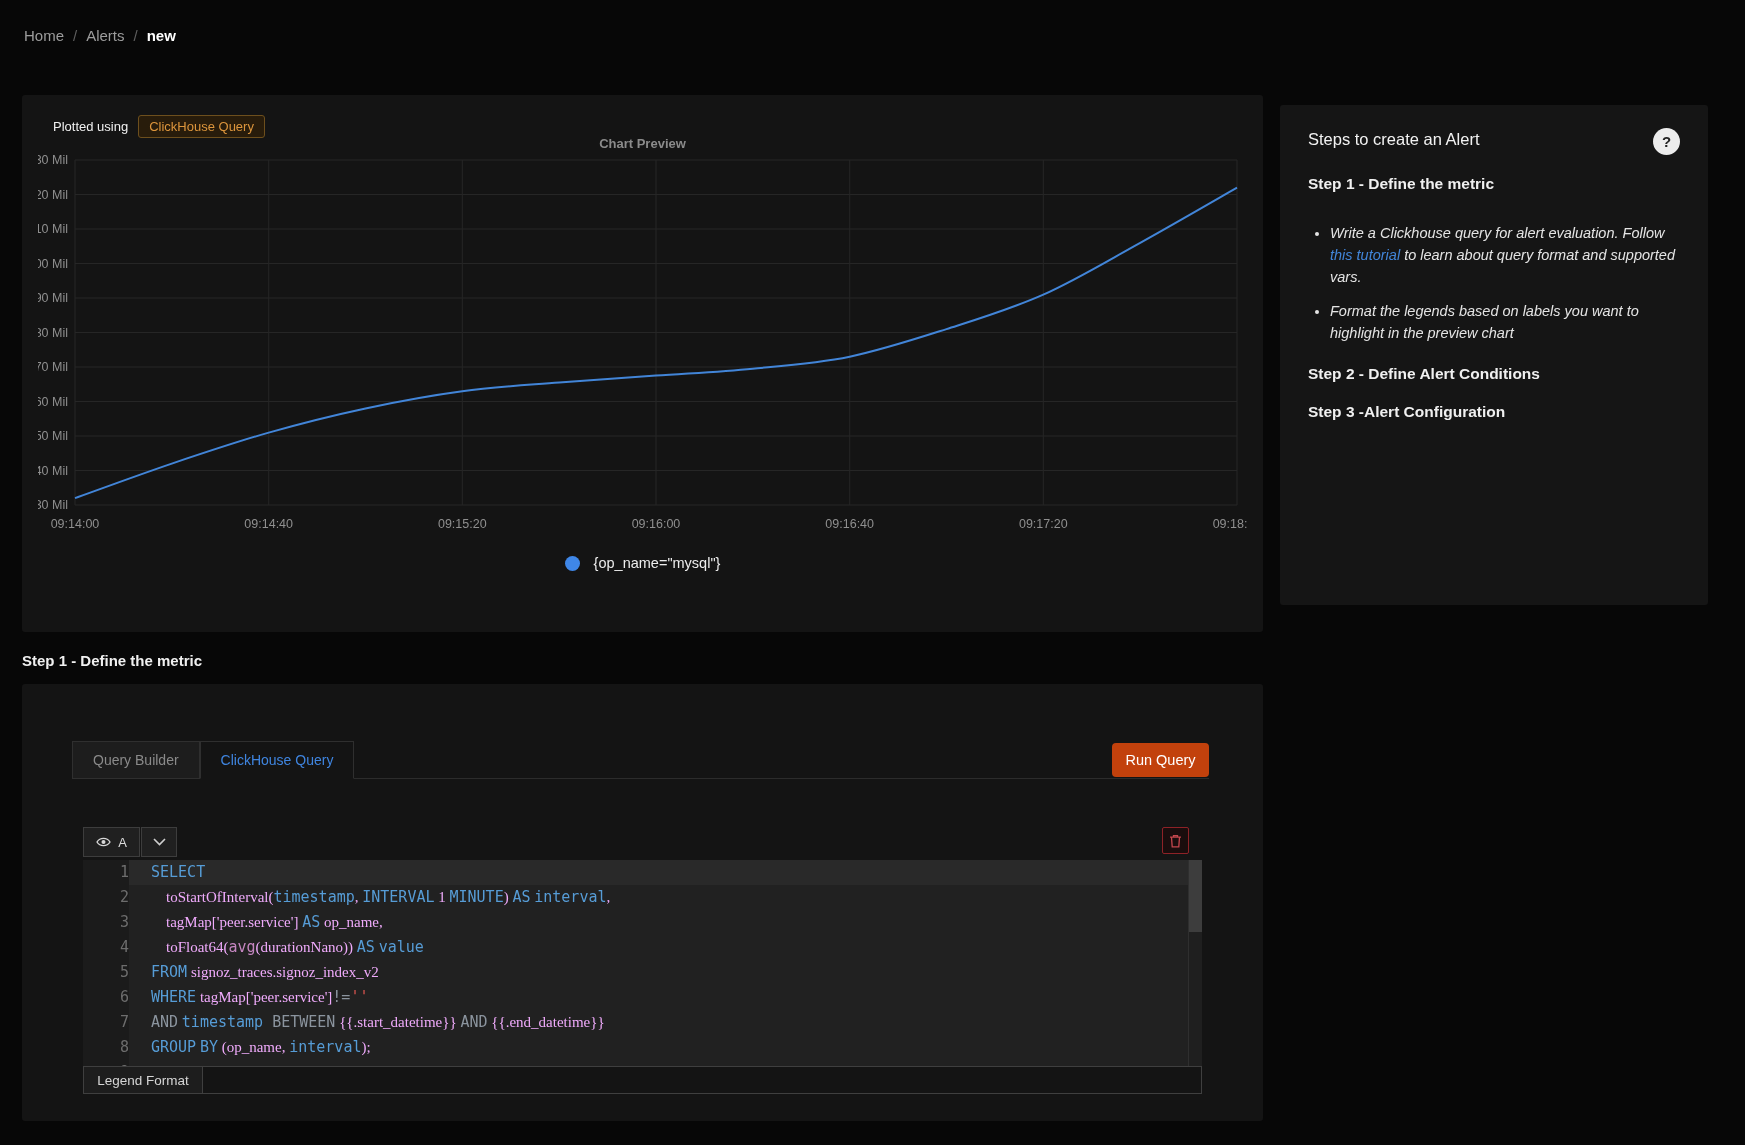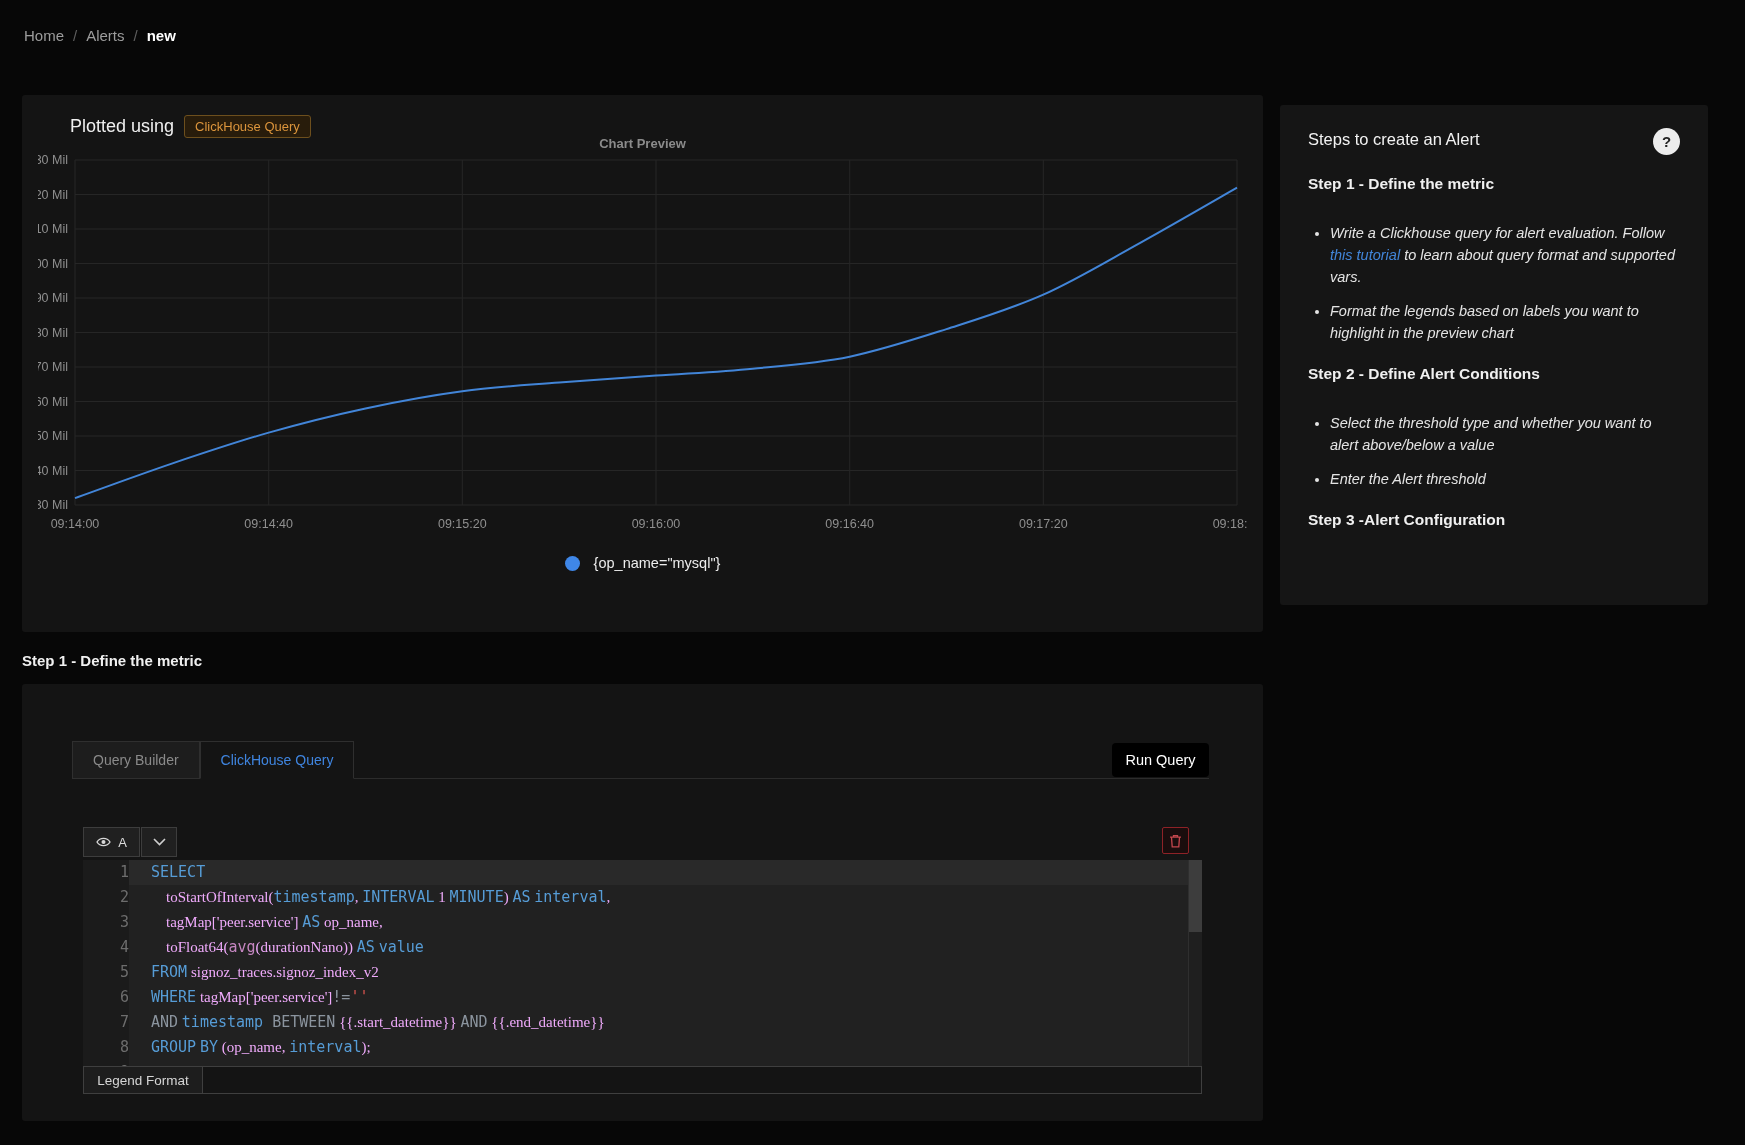--- a/index.html
+++ b/index.html
@@ -13,21 +13,21 @@
   .crumb-sep{color:#5f5f5f;}
 
   
   .panel{position:absolute;background:#141414;border-radius:3px;}
   #chart-panel{left:22px;top:95px;width:1241px;height:537px;}
   #steps-panel{left:1280px;top:105px;width:428px;height:500px;background:#151515;box-sizing:border-box;padding:25px 28px;}
   #metric-panel{left:22px;top:684px;width:1241px;height:437px;}
 
   
   .plotted-row{position:absolute;left:31px;top:20px;display:flex;align-items:center;gap:10px;}
-  .plotted-label{font-size:18px;color:#f0f0f0;margin-left:17px;}
+  .plotted-label{font-size:13px;color:#f0f0f0;}
   .ch-badge{font-size:13px;color:#dc953c;background:#281c0b;border:1px solid #6d4f1d;border-radius:3px;padding:3px 10px;}
   .chart-title{position:absolute;left:0;top:41px;width:100%;text-align:center;font-size:13px;font-weight:600;color:#8b8b8b;}
   #chart-svg{position:absolute;left:16px;top:55px;}
   .grid{stroke:#262626;stroke-width:1;}
   .ytick,.xtick{fill:#8f8f8f;font-size:12.5px;font-family:"Liberation Sans",sans-serif;}
   .chart-legend{position:absolute;left:0;top:460px;width:100%;display:flex;justify-content:center;align-items:center;gap:14px;}
   .legend-dot{width:15px;height:15px;border-radius:50%;}
   .legend-label{font-size:14.5px;color:#ededed;}
 
   
@@ -42,21 +42,21 @@
 
   
   .metric-heading{position:absolute;left:22px;top:652px;font-size:15px;font-weight:700;color:#f0f0f0;}
 
   
   .tab-bar{position:absolute;left:50px;top:57px;display:flex;z-index:2;}
   .tab{height:38px;box-sizing:border-box;padding:0 20px;display:flex;align-items:center;font-size:14px;
        background:#1d1d1d;border:1px solid #2f2f2f;color:#8a8a8a;cursor:pointer;}
   .tab.active{background:#141414;color:#3f85e0;border-bottom-color:#141414;}
   .tab-divider{position:absolute;left:50px;top:94px;width:1137px;height:1px;background:#2c2c2c;}
-  .run-btn{position:absolute;left:1090px;top:59px;width:97px;height:34px;background:#000000;border:none;border-radius:4px;
+  .run-btn{position:absolute;left:1090px;top:59px;width:97px;height:34px;background:#c2410c;border:none;border-radius:4px;
            color:#fff;font-size:14.5px;font-family:"Liberation Sans",sans-serif;cursor:pointer;}
 
   
   .editor{position:absolute;left:61px;top:143px;width:1119px;}
   .ed-toolbar{position:relative;height:33px;}
   .tb-left{position:absolute;left:0;top:0;display:flex;}
   .tb-btn{height:30px;box-sizing:border-box;background:#202020;border:1px solid #3d3d3d;display:flex;align-items:center;
           justify-content:center;gap:7px;cursor:pointer;color:#dcdcdc;font-size:13px;}
   .tb-btn.eye-a{width:57px;}
   .tb-btn.chev{width:36px;margin-left:1px;}
@@ -145,24 +145,20 @@
       <span class="steps-title">Steps to create an Alert</span>
       <span class="help-circle">?</span>
     </div>
     <div>
         <div class="step-heading">Step 1 - Define the metric</div>
         <ul class="step-bullets">
           <li><span>Write a Clickhouse query for alert evaluation. Follow </span><span class="link">this tutorial</span><span> to learn about query format and supported vars.</span></li>
           <li><span>Format the legends based on labels you want to highlight in the preview chart</span></li>
         </ul>
         <div class="step-heading">Step 2 - Define Alert Conditions</div>
-        <ul class="step-bullets">
-          <li><span>Select the threshold type and whether you want to alert above/below a value</span></li>
-          <li><span>Enter the Alert threshold</span></li>
-        </ul>
         <div class="step-heading">Step 3 -Alert Configuration</div>
       </div>
   </div>
 
   <div class="metric-heading">Step 1 - Define the metric</div>
 
   <div class="panel" id="metric-panel">
     <div class="tab-bar">
         <div class="tab">Query Builder</div>
         <div class="tab active">ClickHouse Query</div>

